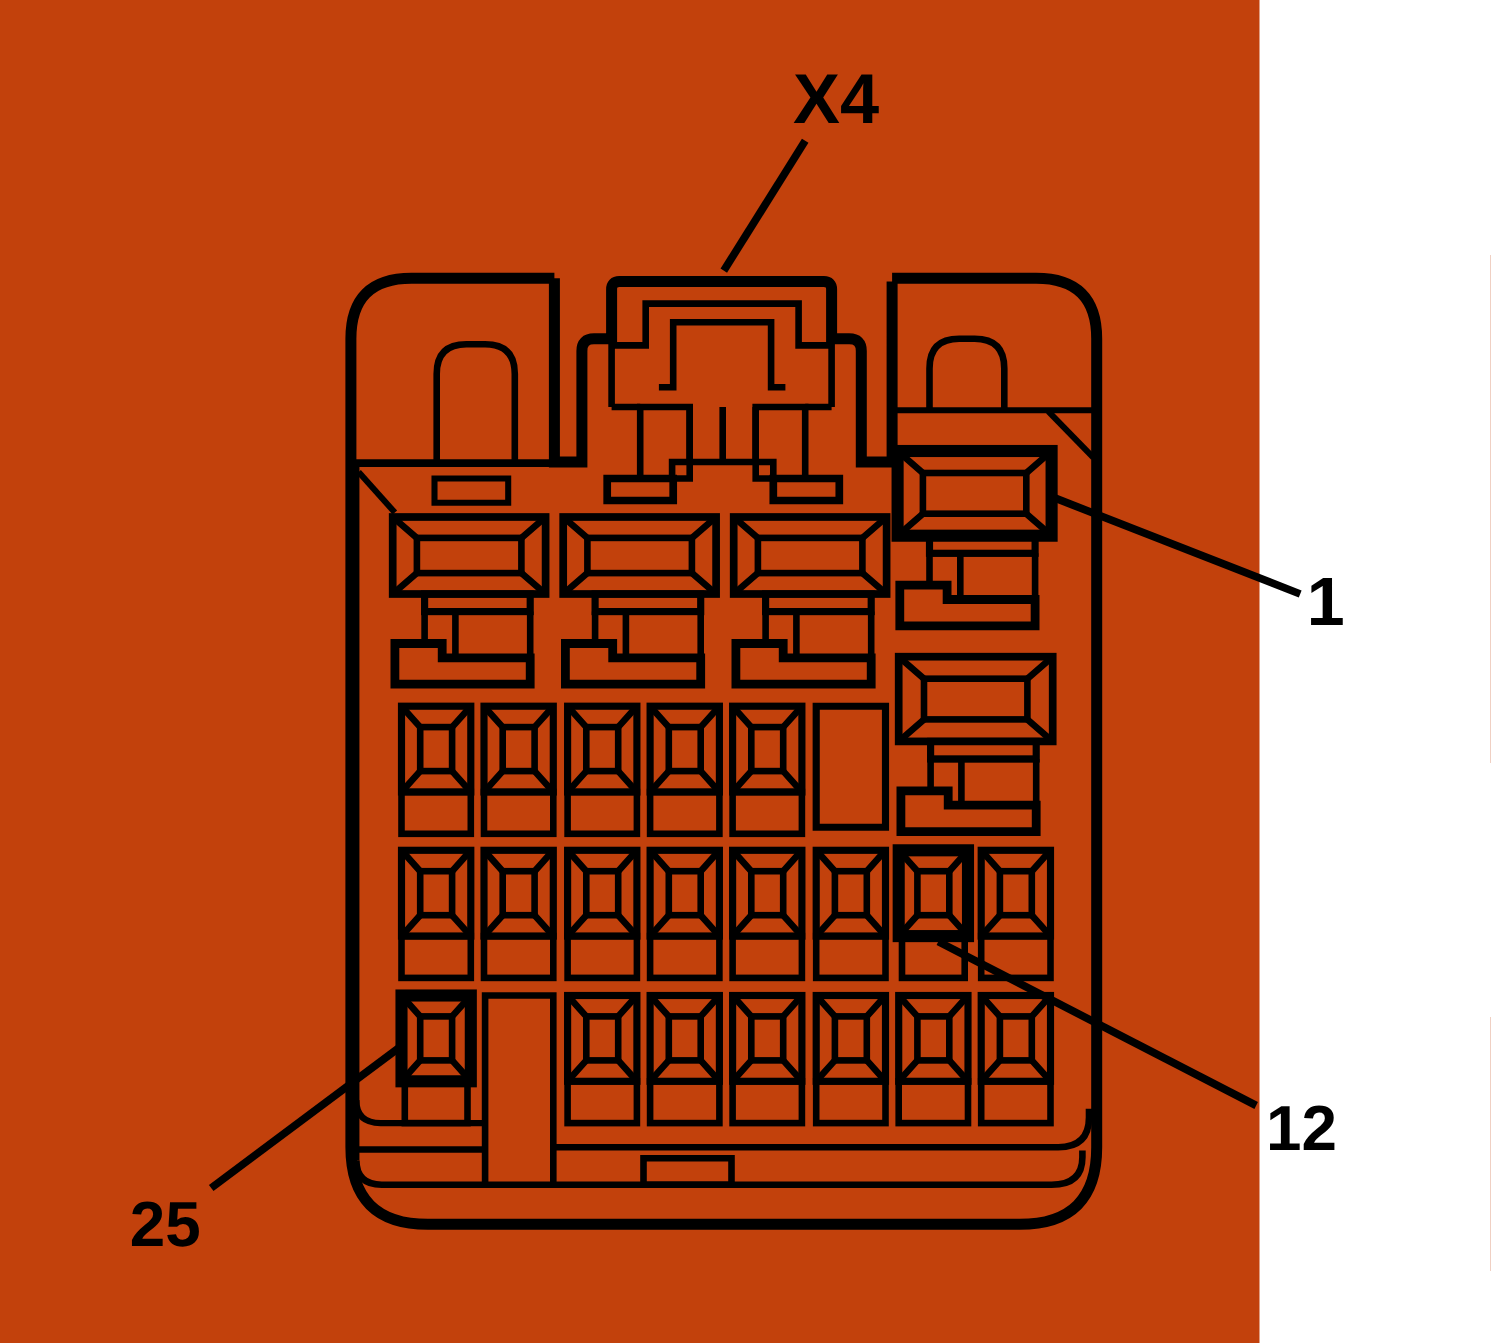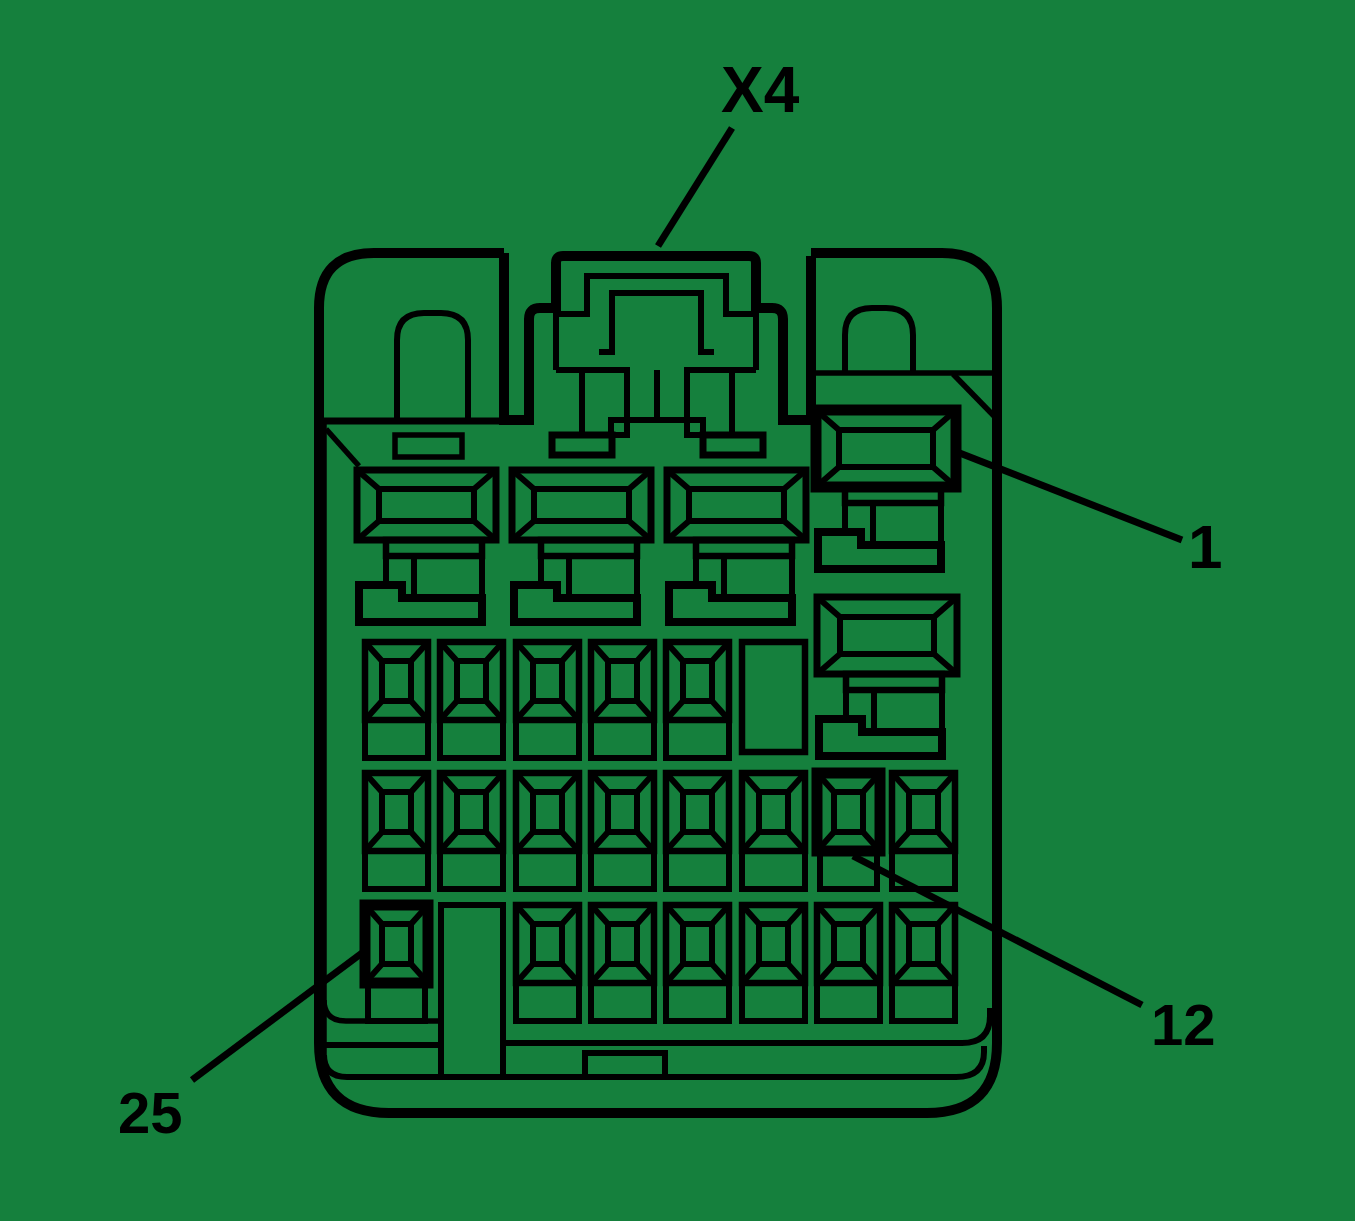--- a/index.html
+++ b/index.html
@@ -6,23 +6,23 @@
     margin:0;
     padding:0;
     background:#ffffff;
     width:1355px;
     height:1221px;
     overflow:hidden;
     font-family:"Liberation Sans", sans-serif;
   }
   #stage{
     position:relative;
-    width:1355px;
+    width:1145px;
     height:1221px;
-    background:#15803d;
+    background:#c2410c;
   }
   svg{display:block}
   .ln{fill:none;stroke:#000000;stroke-linejoin:miter;stroke-linecap:butt}
   .callout-text{
     font-family:"Liberation Sans", sans-serif;
     font-weight:bold;
     fill:#000000;
   }
 </style>
 </head>

